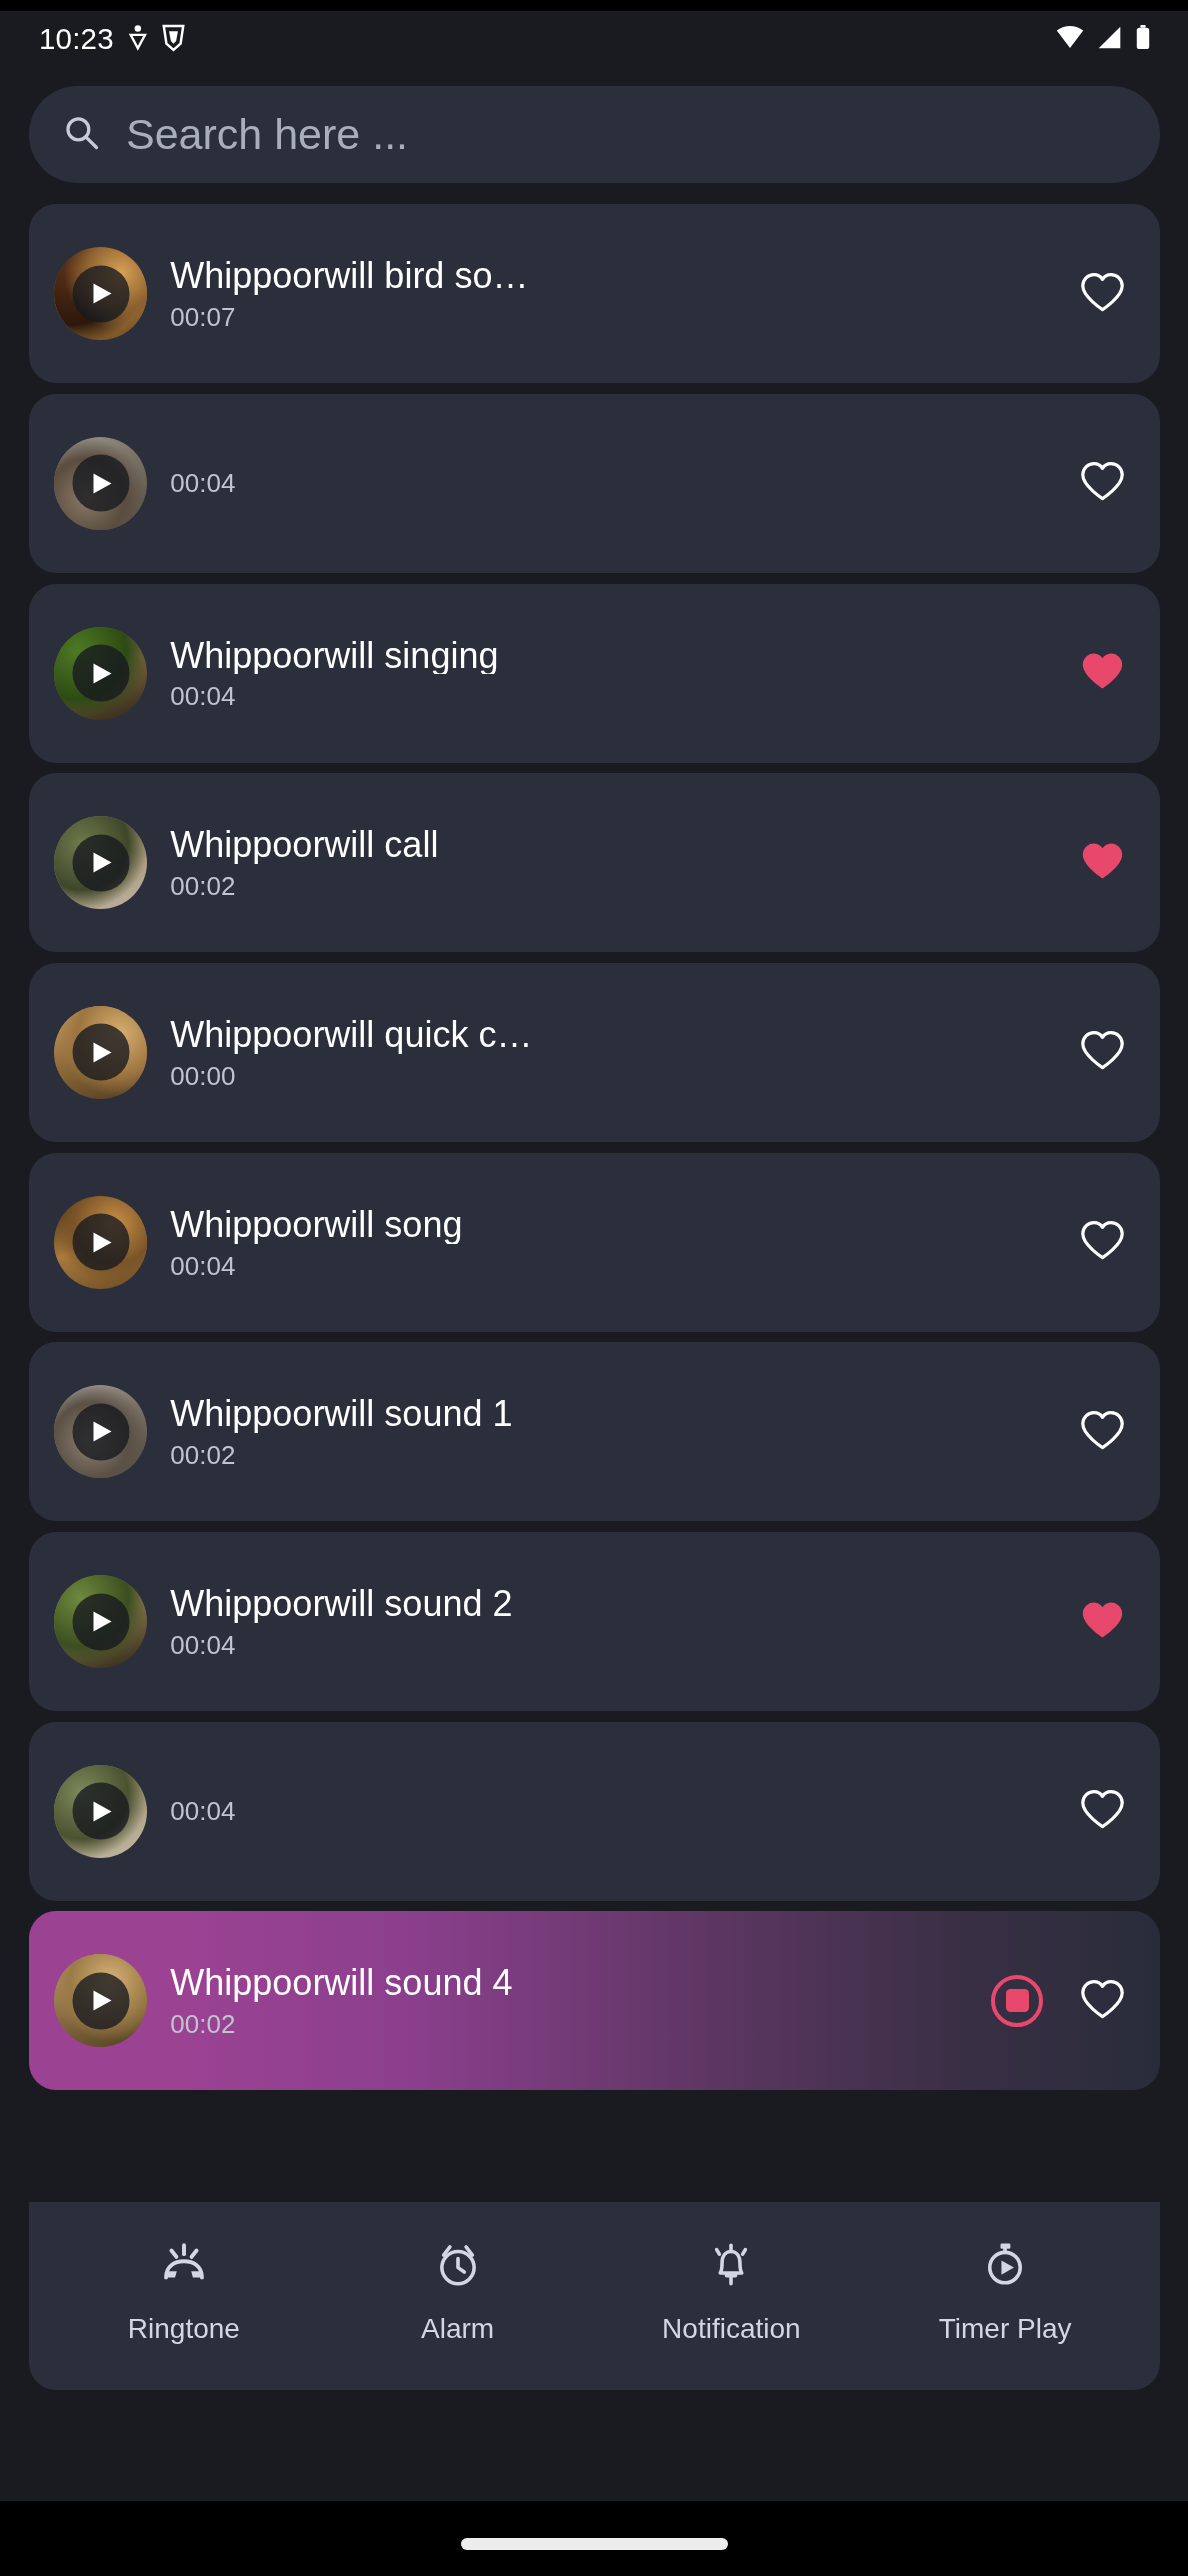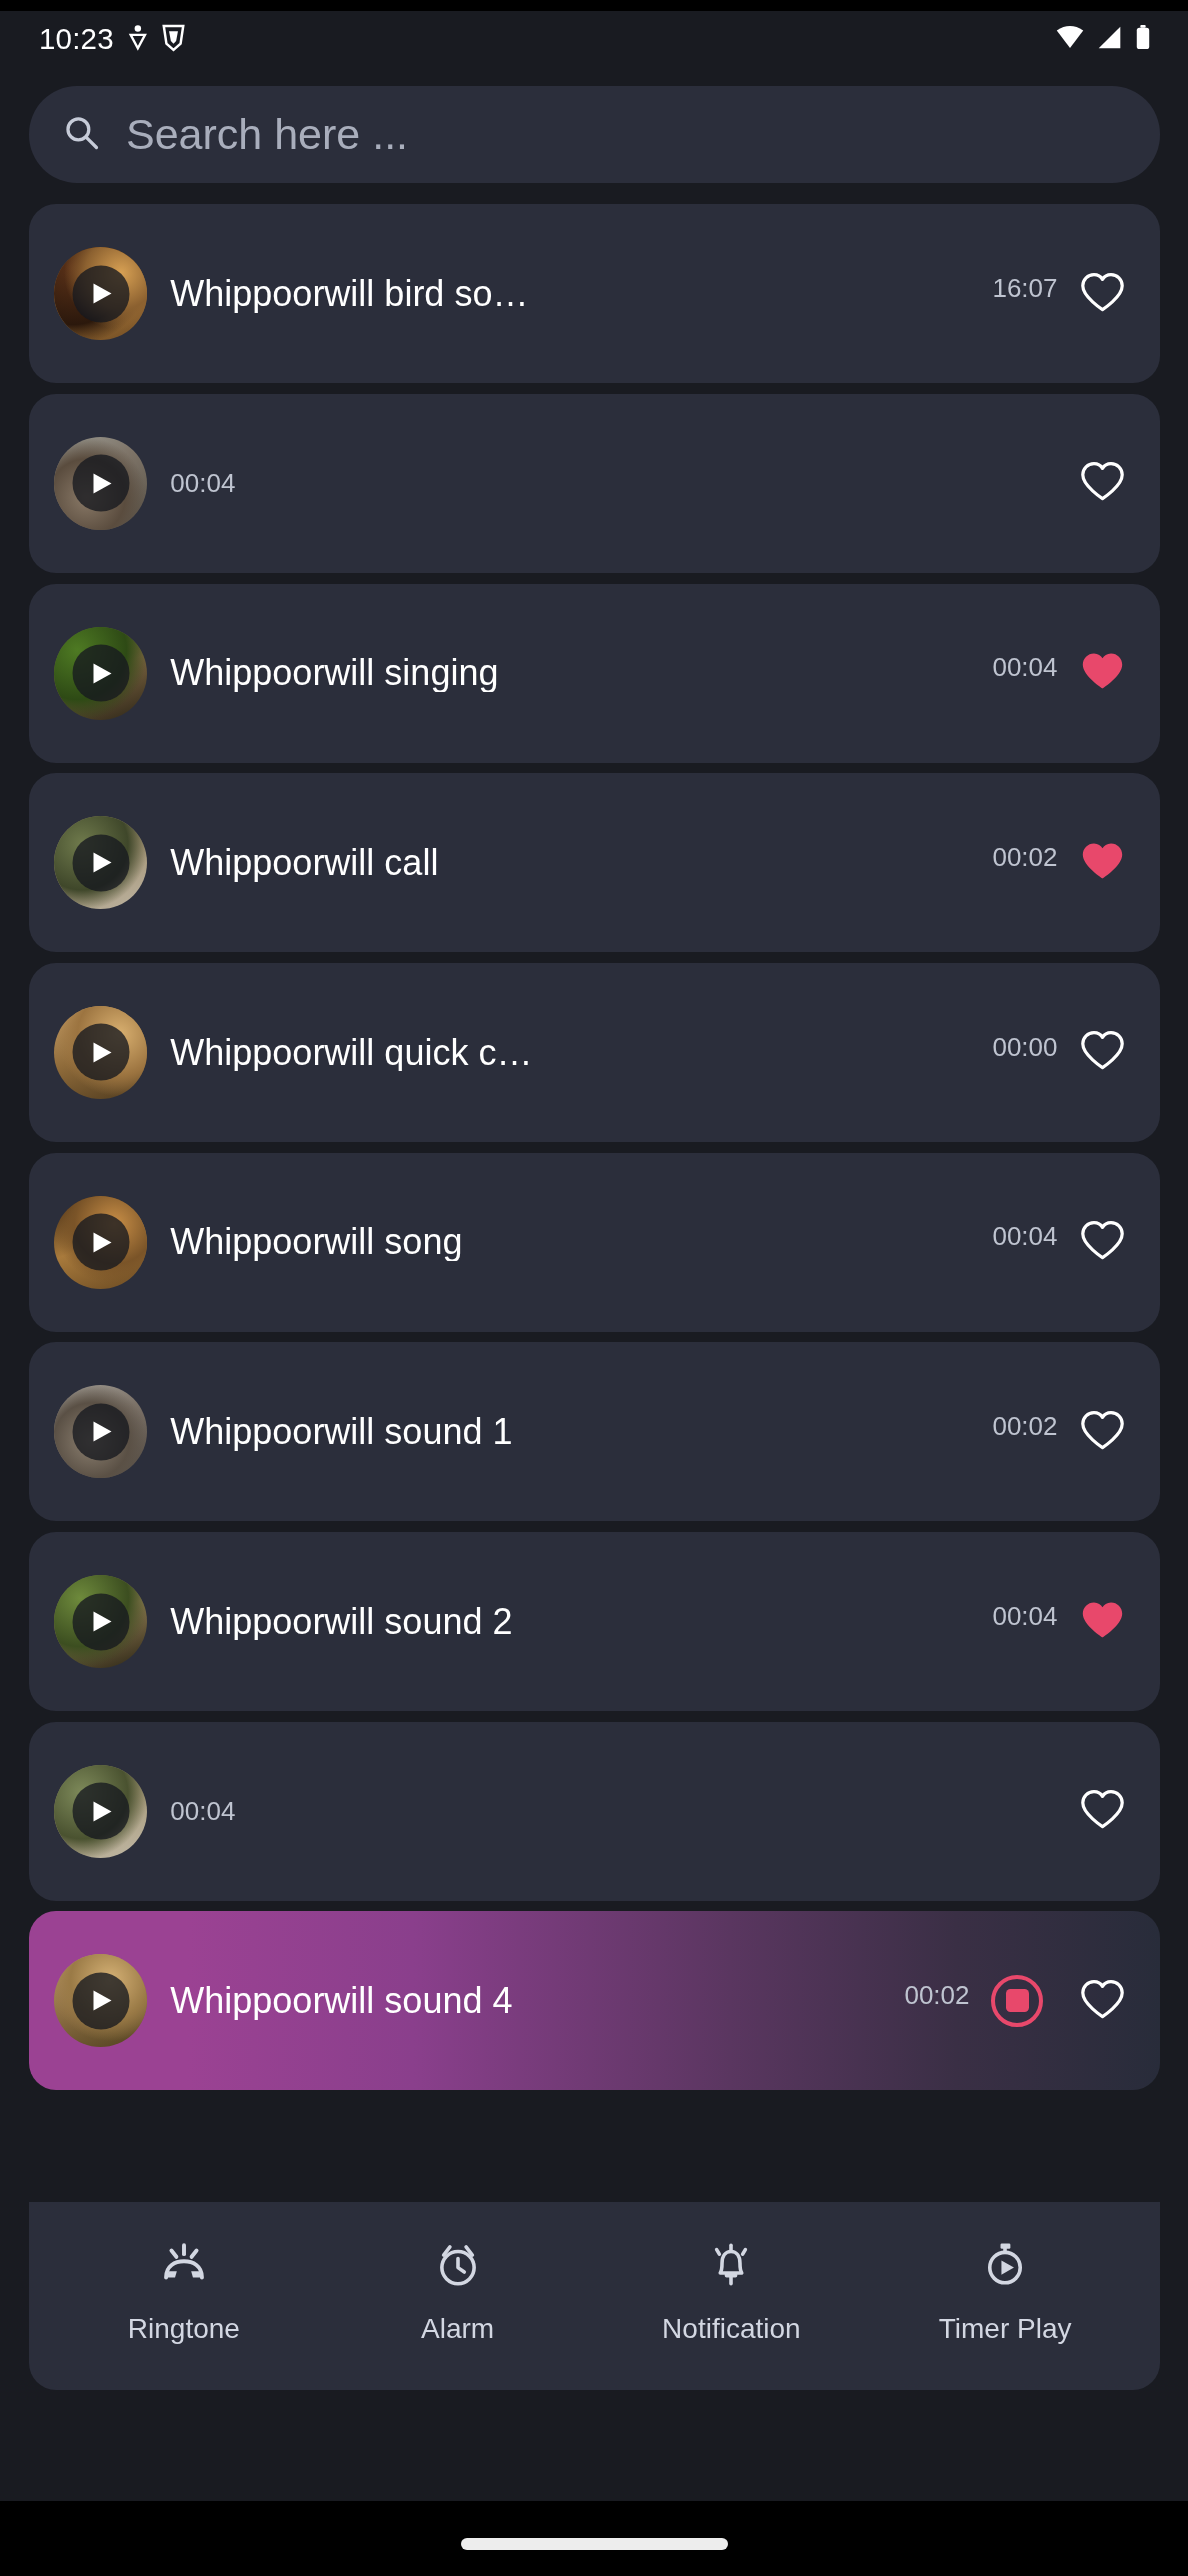--- a/index.html
+++ b/index.html
@@ -119,22 +119,22 @@
     margin-left: 4.5px;
     border-left: 18px solid #FFFFFF;
     border-top: 10.7px solid transparent;
     border-bottom: 10.7px solid transparent;
   }
 
   .meta {
     flex: 1 1 auto;
     min-width: 0;
     display: flex;
-    flex-direction: row;
-    justify-content: space-between;
+    flex-direction: column;
+    justify-content: flex-end;
     gap: 9px;
     padding-left: 1.8px;
   }
   .title {
     color: #FFFFFF;
     font-size: 36px;
     line-height: 1.05;
     white-space: nowrap;
     overflow: hidden;
   }
@@ -271,21 +271,21 @@
         <div class="photo" style="background:
              radial-gradient(circle at 72% 28%, #D8A154 0%, #8C6130 38%, transparent 60%),
              radial-gradient(circle at 20% 22%, #5A3118 0%, #2B180C 55%, transparent 75%),
              linear-gradient(160deg, #4A2C14 0%, #B5823F 45%, #6E4A22 100%);"></div>
         <div class="play-circle">
             <span class="play-tri"></span>
           </div>
       </div>
       <div class="meta">
         <div class="title">Whippoorwill bird so…</div>
-        <div class="dur">16:07</div>
+        <div class="dur">00:07</div>
       </div>
       <div class="row-actions">
         <span class="fav">
           <svg width="47" height="43" viewBox="0 0 52 48">
               <path d="M26 43 C26 43 4 29 4 16.5 C4 9.5 9.6 4 16.5 4 C21 4 24.3 6.4 26 9.3 C27.7 6.4 31 4 35.5 4 C42.4 4 48 9.5 48 16.5 C48 29 26 43 26 43 Z" fill="none" stroke="#FFFFFF" stroke-width="3.6" stroke-linejoin="round"></path>
             </svg>
         </span>
       </div>
     </div>
 

